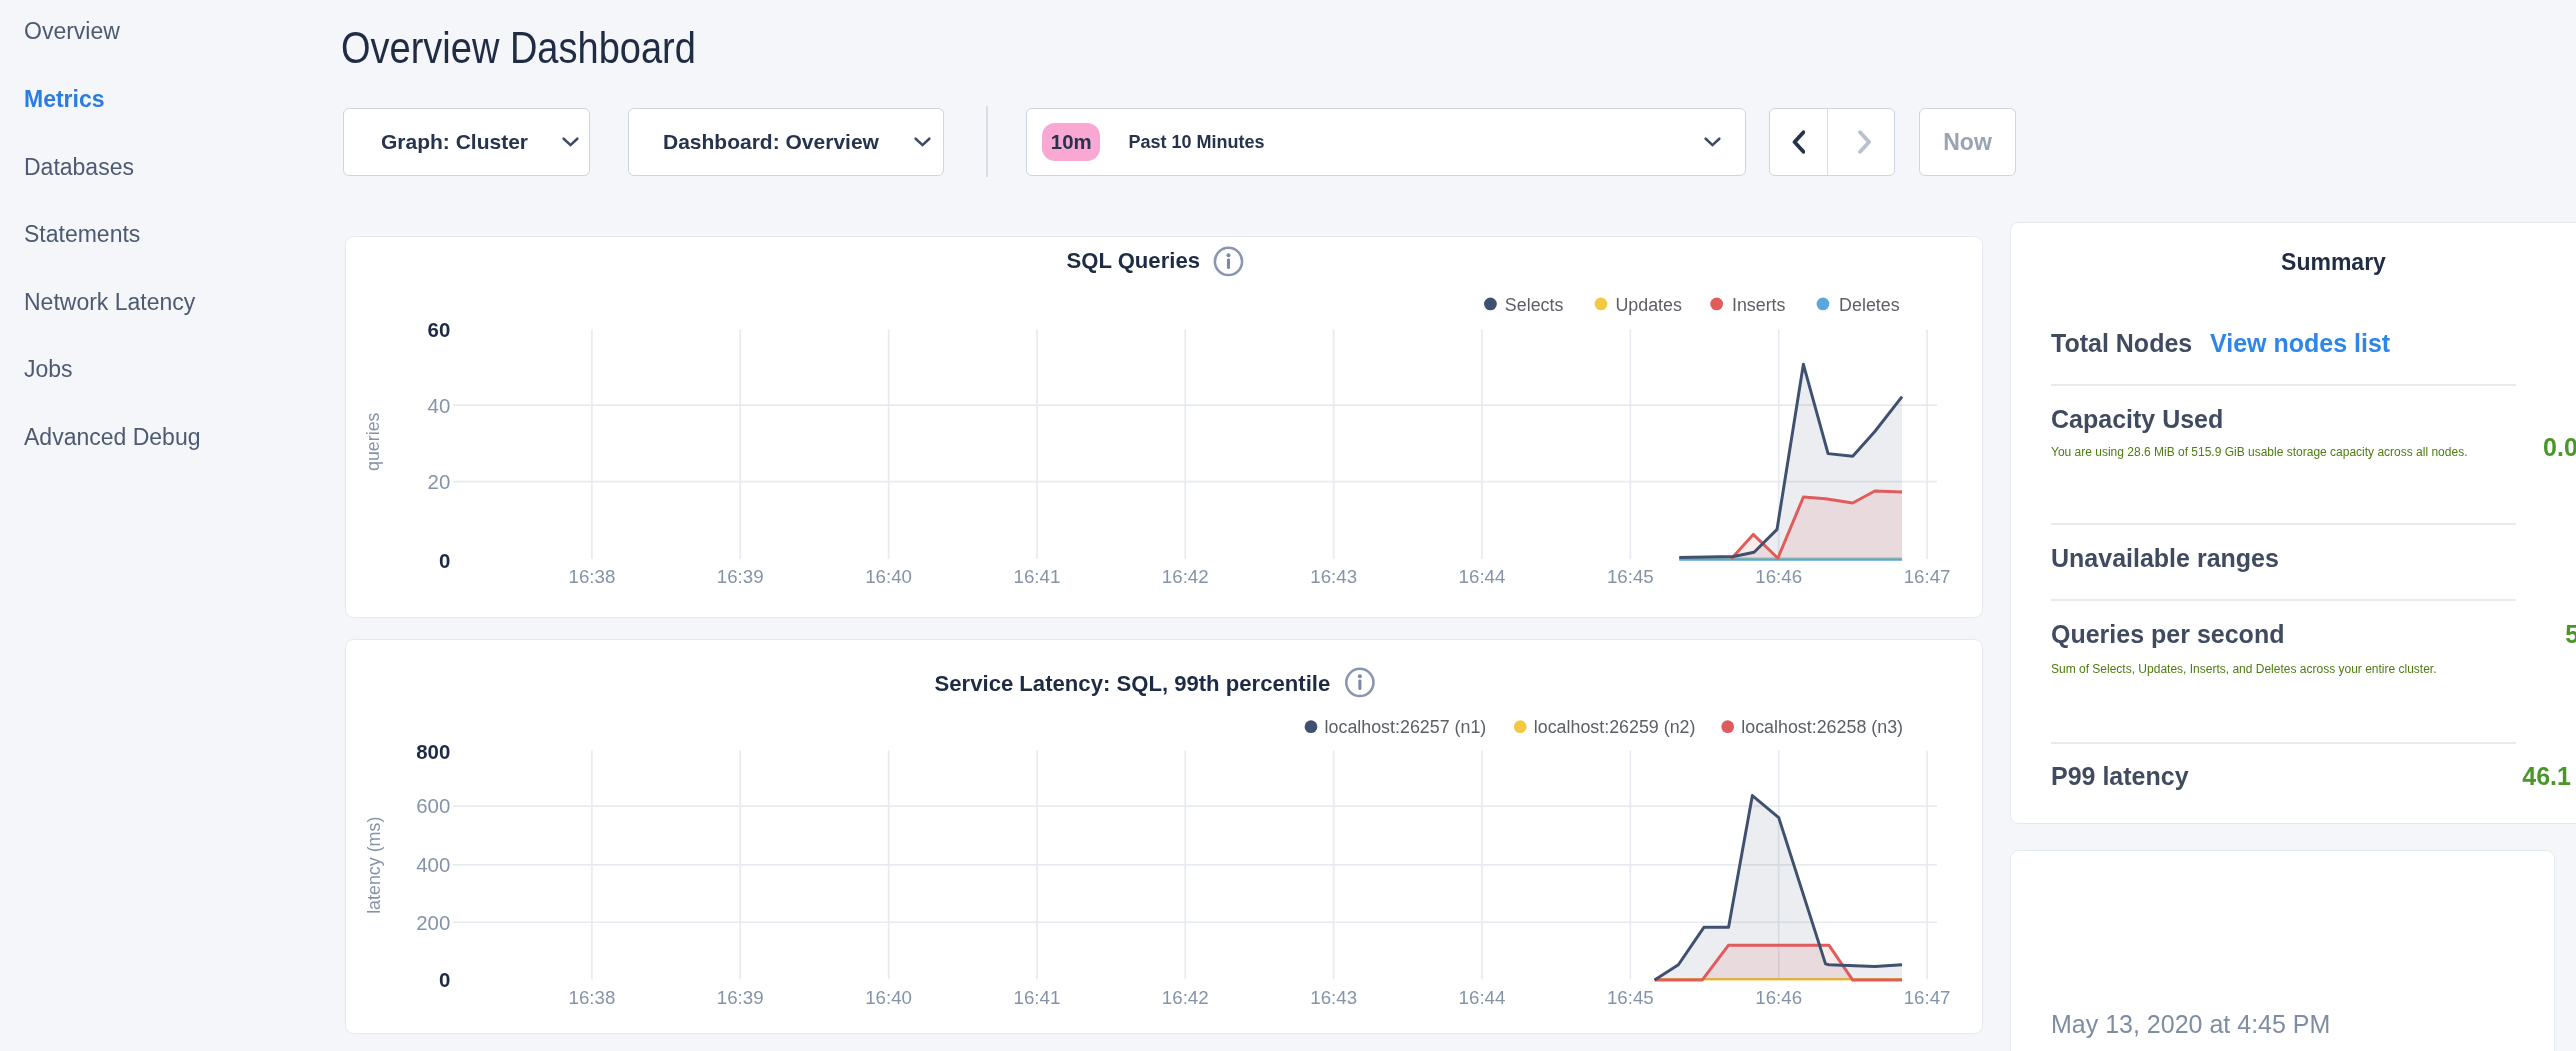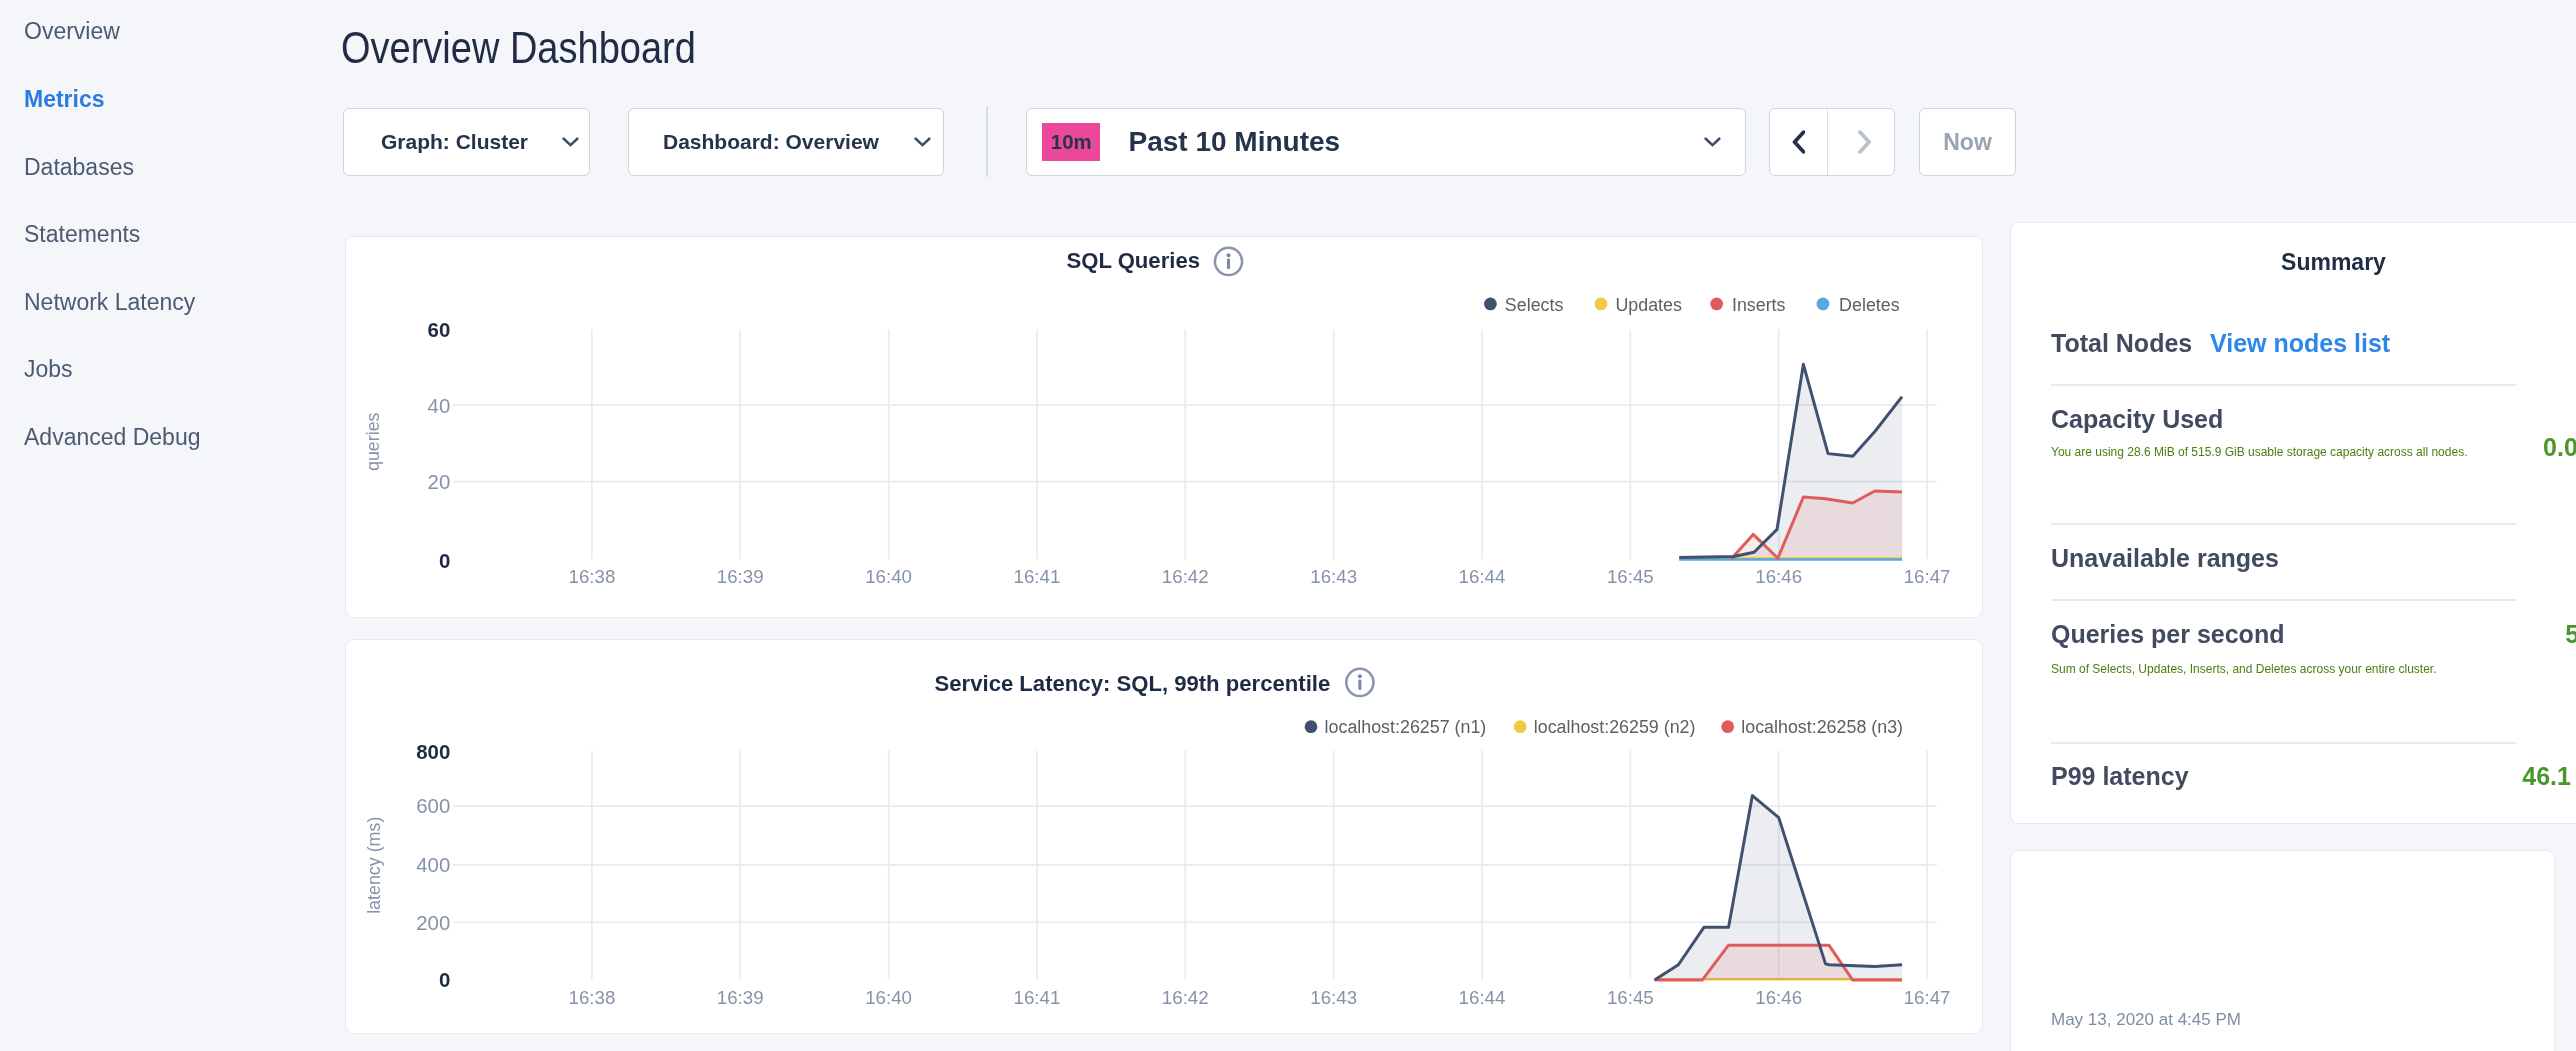--- a/index.html
+++ b/index.html
@@ -37,22 +37,22 @@
     </svg>
 </div>
 <div class="ctl" style="left:628px; width:316px; padding-left:34px;">
   <span class="ctl-text">Dashboard: Overview</span>
   <svg width="17" height="10.2" viewBox="0 0 20 12" style="margin-left:auto; margin-right:12px;">
       <path d="M2 2 L10 9.5 L18 2" fill="none" stroke="#3d4c66" stroke-width="3" stroke-linecap="round"></path>
     </svg>
 </div>
 <div class="abs" style="left:986px; top:106px; width:1.7px; height:71px; background:#d9dfe8;"></div>
 <div class="ctl" style="left:1026px; width:720px;">
-  <span style="margin-left:15.3px; background:#ec4899; border-radius:0; padding:7.7px 8.5px; font-size:20.4px; font-weight:bold; color:#26334d;">10m</span>
-  <span class="ctl-text" style="margin-left:20.4px; font-size:28px;">Past 10 Minutes</span>
+  <span style="margin-left:15.3px; background:#f9a8d4; border-radius:13px; padding:7.7px 8.5px; font-size:20.4px; font-weight:bold; color:#26334d;">10m</span>
+  <span class="ctl-text" style="margin-left:20.4px; font-size:18px;">Past 10 Minutes</span>
   <svg width="17" height="10.2" viewBox="0 0 20 12" style="margin-left:auto; margin-right:24px;">
       <path d="M2 2 L10 9.5 L18 2" fill="none" stroke="#3d4c66" stroke-width="3" stroke-linecap="round"></path>
     </svg>
 </div>
 <div class="ctl" style="left:1769px; width:126px;">
   <div style="width:50%; height:100%; display:flex; align-items:center; justify-content:center; border-right:1.7px solid #d9dfe8;">
     <svg width="13.6" height="24" viewBox="0 0 16 28">
         <path d="M13.5 2.5 L3 14 L13.5 25.5" fill="none" stroke="#26334d" stroke-width="4.5" stroke-linecap="round" stroke-linejoin="round"></path>
       </svg>
   </div>
@@ -179,15 +179,15 @@
   <div class="sum-div" style="top:376px;"></div>
   <div class="sum-head" style="left:40px; top:397px;">Queries per second</div>
   <div class="sum-val" style="top:397px;">59.7</div>
   <div class="sum-para" style="top:430px;">Sum of Selects, Updates, Inserts, and Deletes across your entire cluster.</div>
   <div class="sum-div" style="top:519px;"></div>
   <div class="sum-head" style="left:40px; top:539px;">P99 latency</div>
   <div class="sum-val" style="top:539px;">46.1 ms</div>
 </div>
 
 <div class="card" style="left:2010px; top:850px; width:545px; height:272px;">
-  <div class="abs" style="left:40px; top:159px; font-size:17px; color:#7e8da1;">May 13, 2020 at 4:45 PM</div>
+  <div class="abs" style="left:40px; top:159px; font-size:25px; color:#7e8da1;">May 13, 2020 at 4:45 PM</div>
 </div>
 
 
 </body></html>

